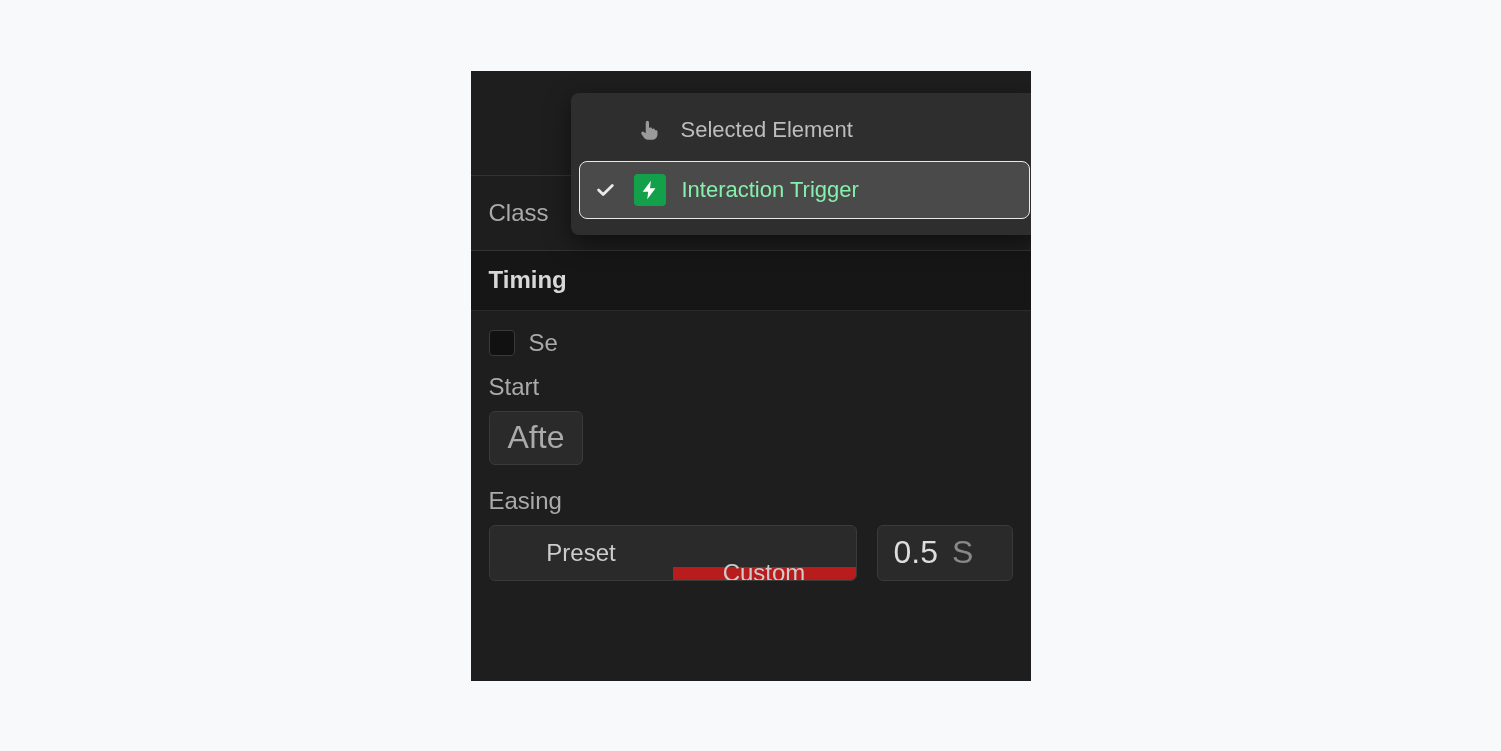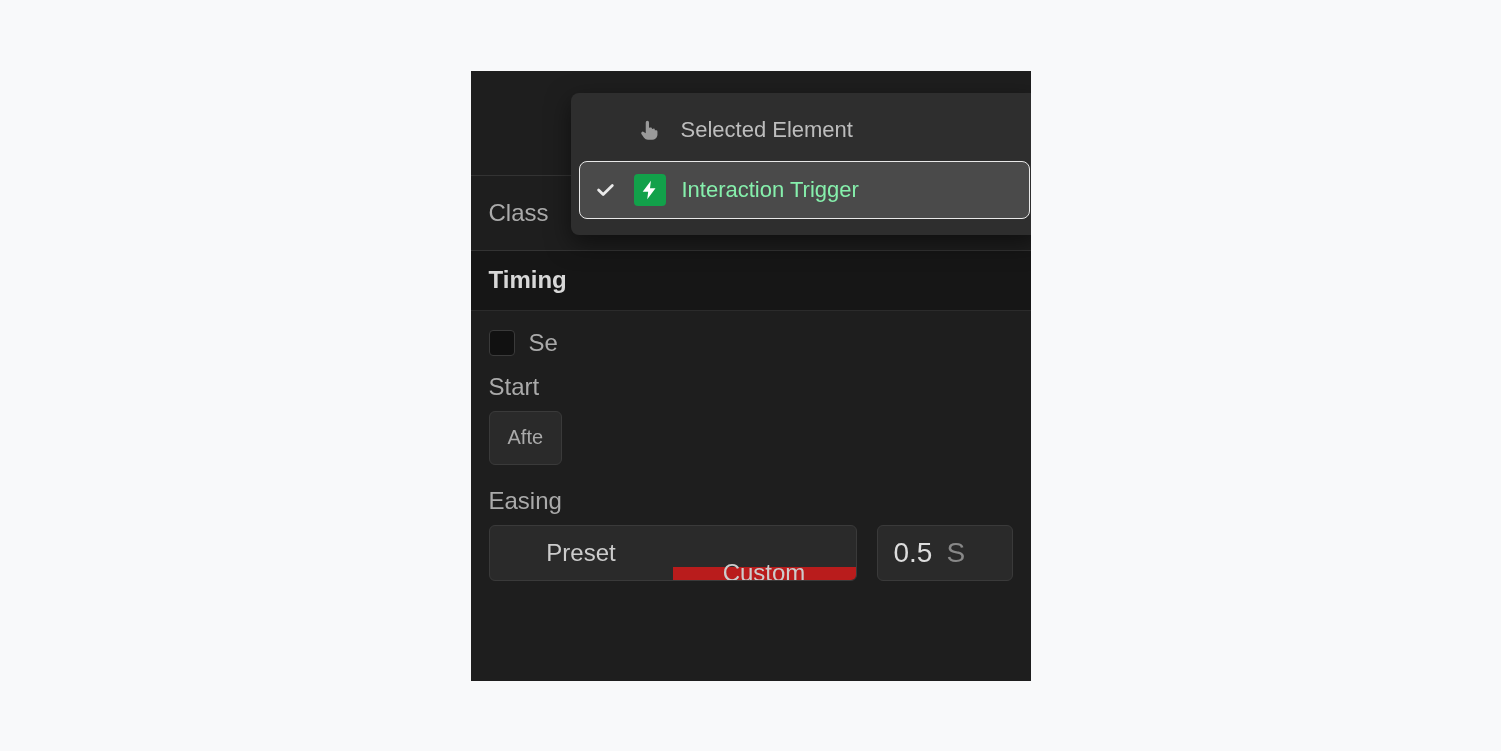--- a/index.html
+++ b/index.html
@@ -79,21 +79,21 @@
       margin-top: 4px;
     }
     .start-select {
       display: inline-flex;
       align-items: center;
       height: 54px;
       padding: 0 18px;
       background: #2a2a2a;
       border-radius: 6px;
       color: #aaa;
-      font-size: 20px;
+      font-size: 32px;
       border: 1px solid #3a3a3a;
     }
     .easing-label {
       margin-top: 22px;
     }
     .easing-row {
       display: flex;
       gap: 20px;
       margin-top: 10px;
     }
@@ -123,21 +123,21 @@
       display: flex;
       align-items: center;
       gap: 14px;
       width: 136px;
       height: 56px;
       background: #2a2a2a;
       border-radius: 6px;
       border: 1px solid #3a3a3a;
       padding: 0 16px;
       color: #ddd;
-      font-size: 28px;
+      font-size: 32px;
     }
     .duration-unit {
       color: #888;
     }
 
     
     .dropdown {
       position: absolute;
       left: 100px;
       top: 22px;

